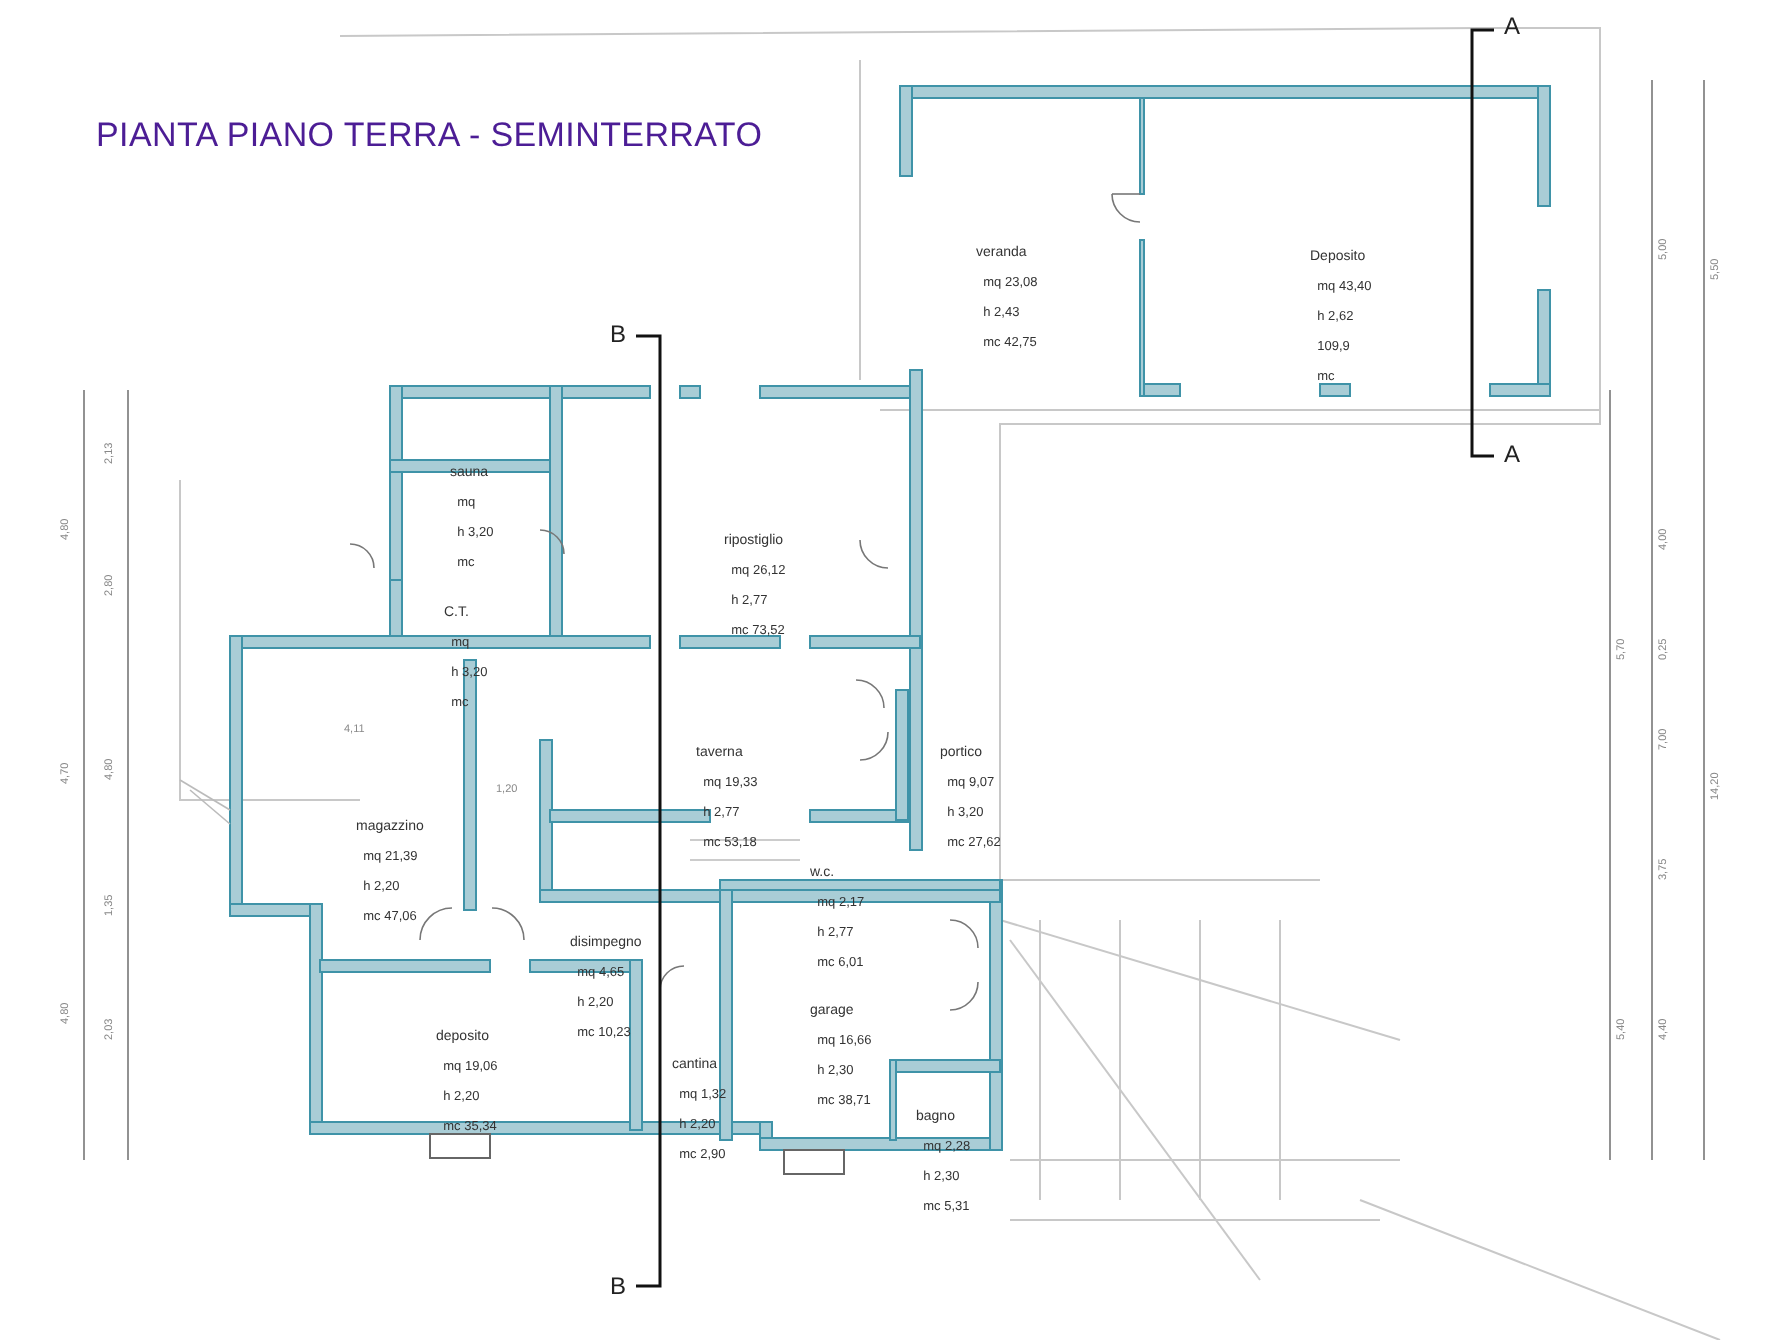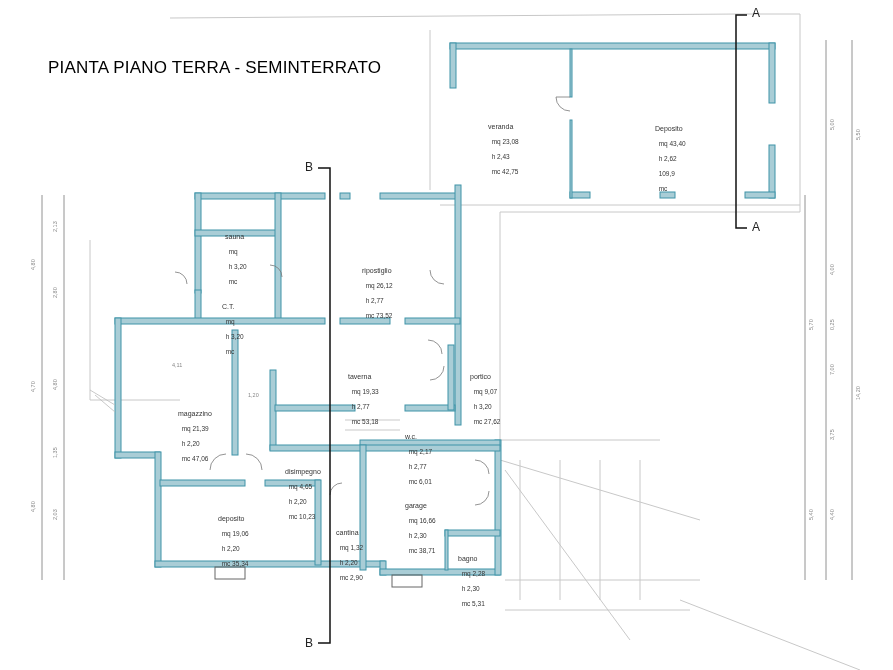--- a/index.html
+++ b/index.html
@@ -1,18 +1,18 @@
 <!DOCTYPE html>
 <html><head>
 <meta charset="utf-8">
 <style>
   html,body{margin:0;padding:0;background:#ffffff;}
   body{width:893px;height:670px;position:relative;overflow:hidden;font-family:"Liberation Sans",sans-serif;}
   #plan{position:absolute;left:0;top:0;}
-  .title{position:absolute;left:48px;top:58px;font-size:17px;color:#000000;letter-spacing:0.2px;white-space:nowrap;}
+  .title{position:absolute;left:48px;top:58px;font-size:17px;color:#4c1d95;letter-spacing:0.2px;white-space:nowrap;}
   .room{position:absolute;font-size:6.5px;line-height:7.5px;color:#333;white-space:pre;}
   .room .rn{display:block;font-size:7px;}
   .dim{position:absolute;font-size:5.5px;color:#888;white-space:nowrap;}
   .dimv{position:absolute;font-size:5.5px;color:#888;transform:rotate(-90deg);transform-origin:left top;white-space:nowrap;}
   .sec{position:absolute;font-size:12px;color:#222;}
 </style>
 </head>
 <body>
 
 <svg id="plan" width="893" height="670" viewBox="0 0 893 670">

